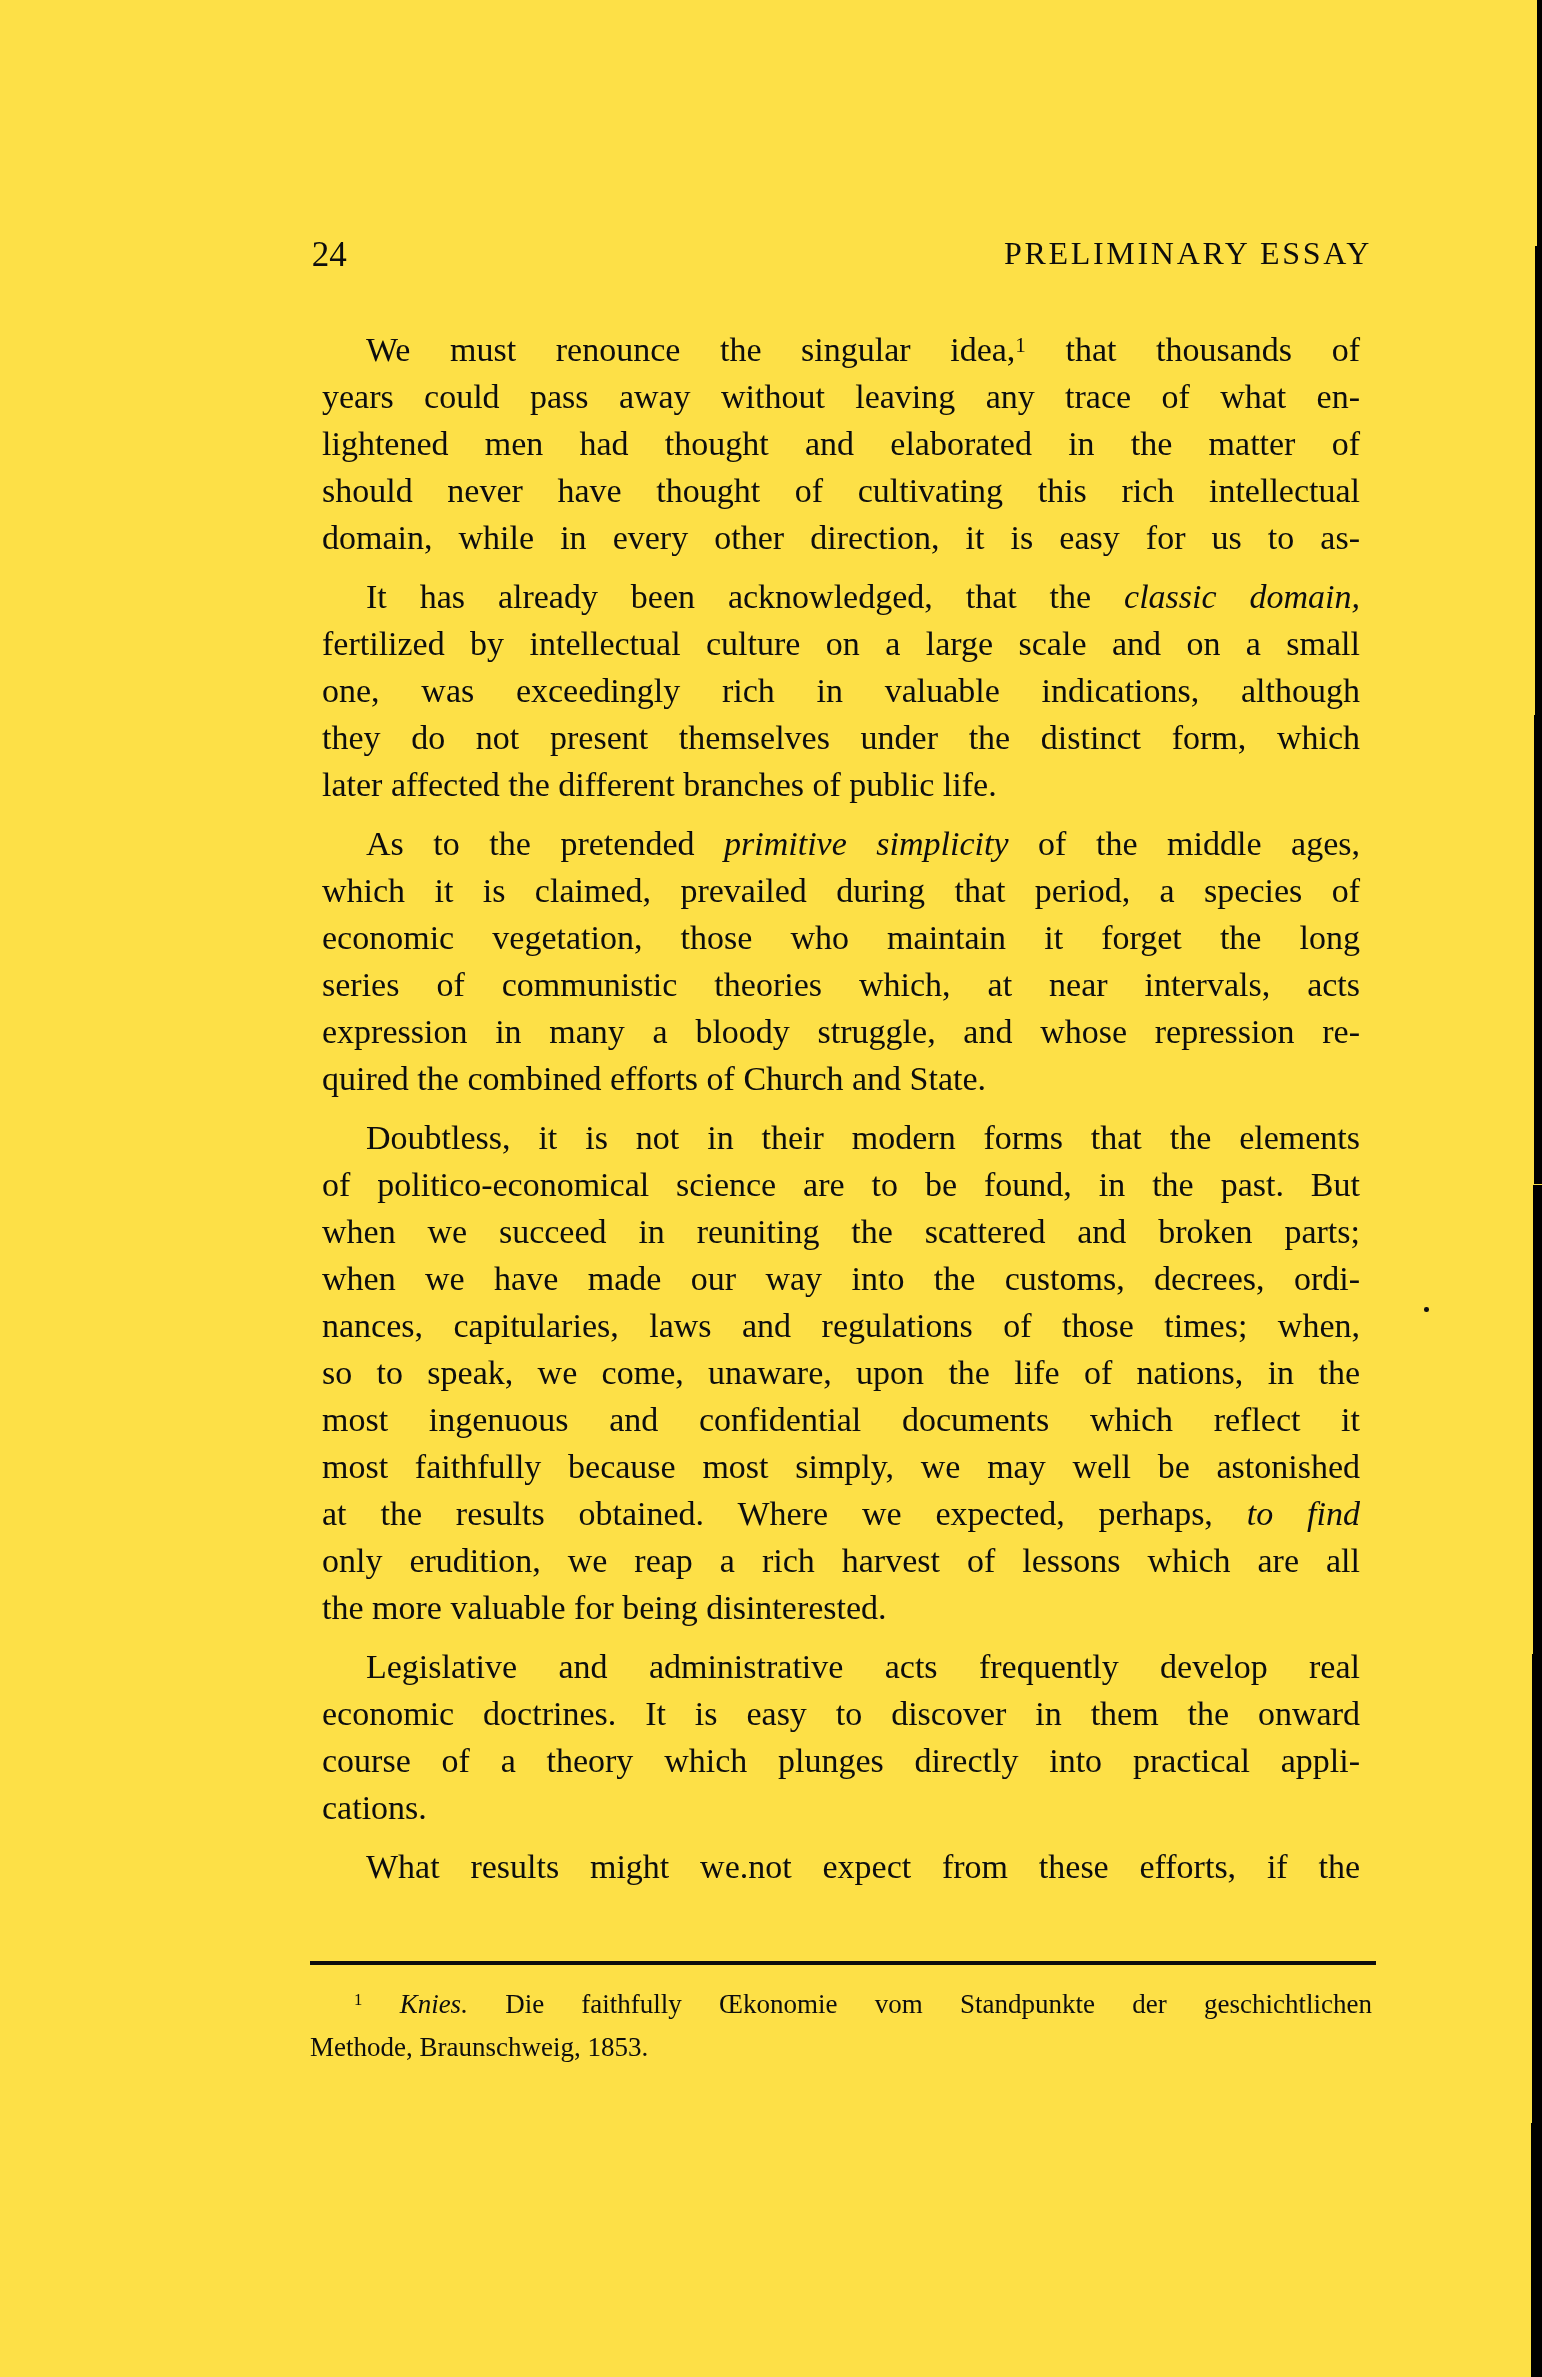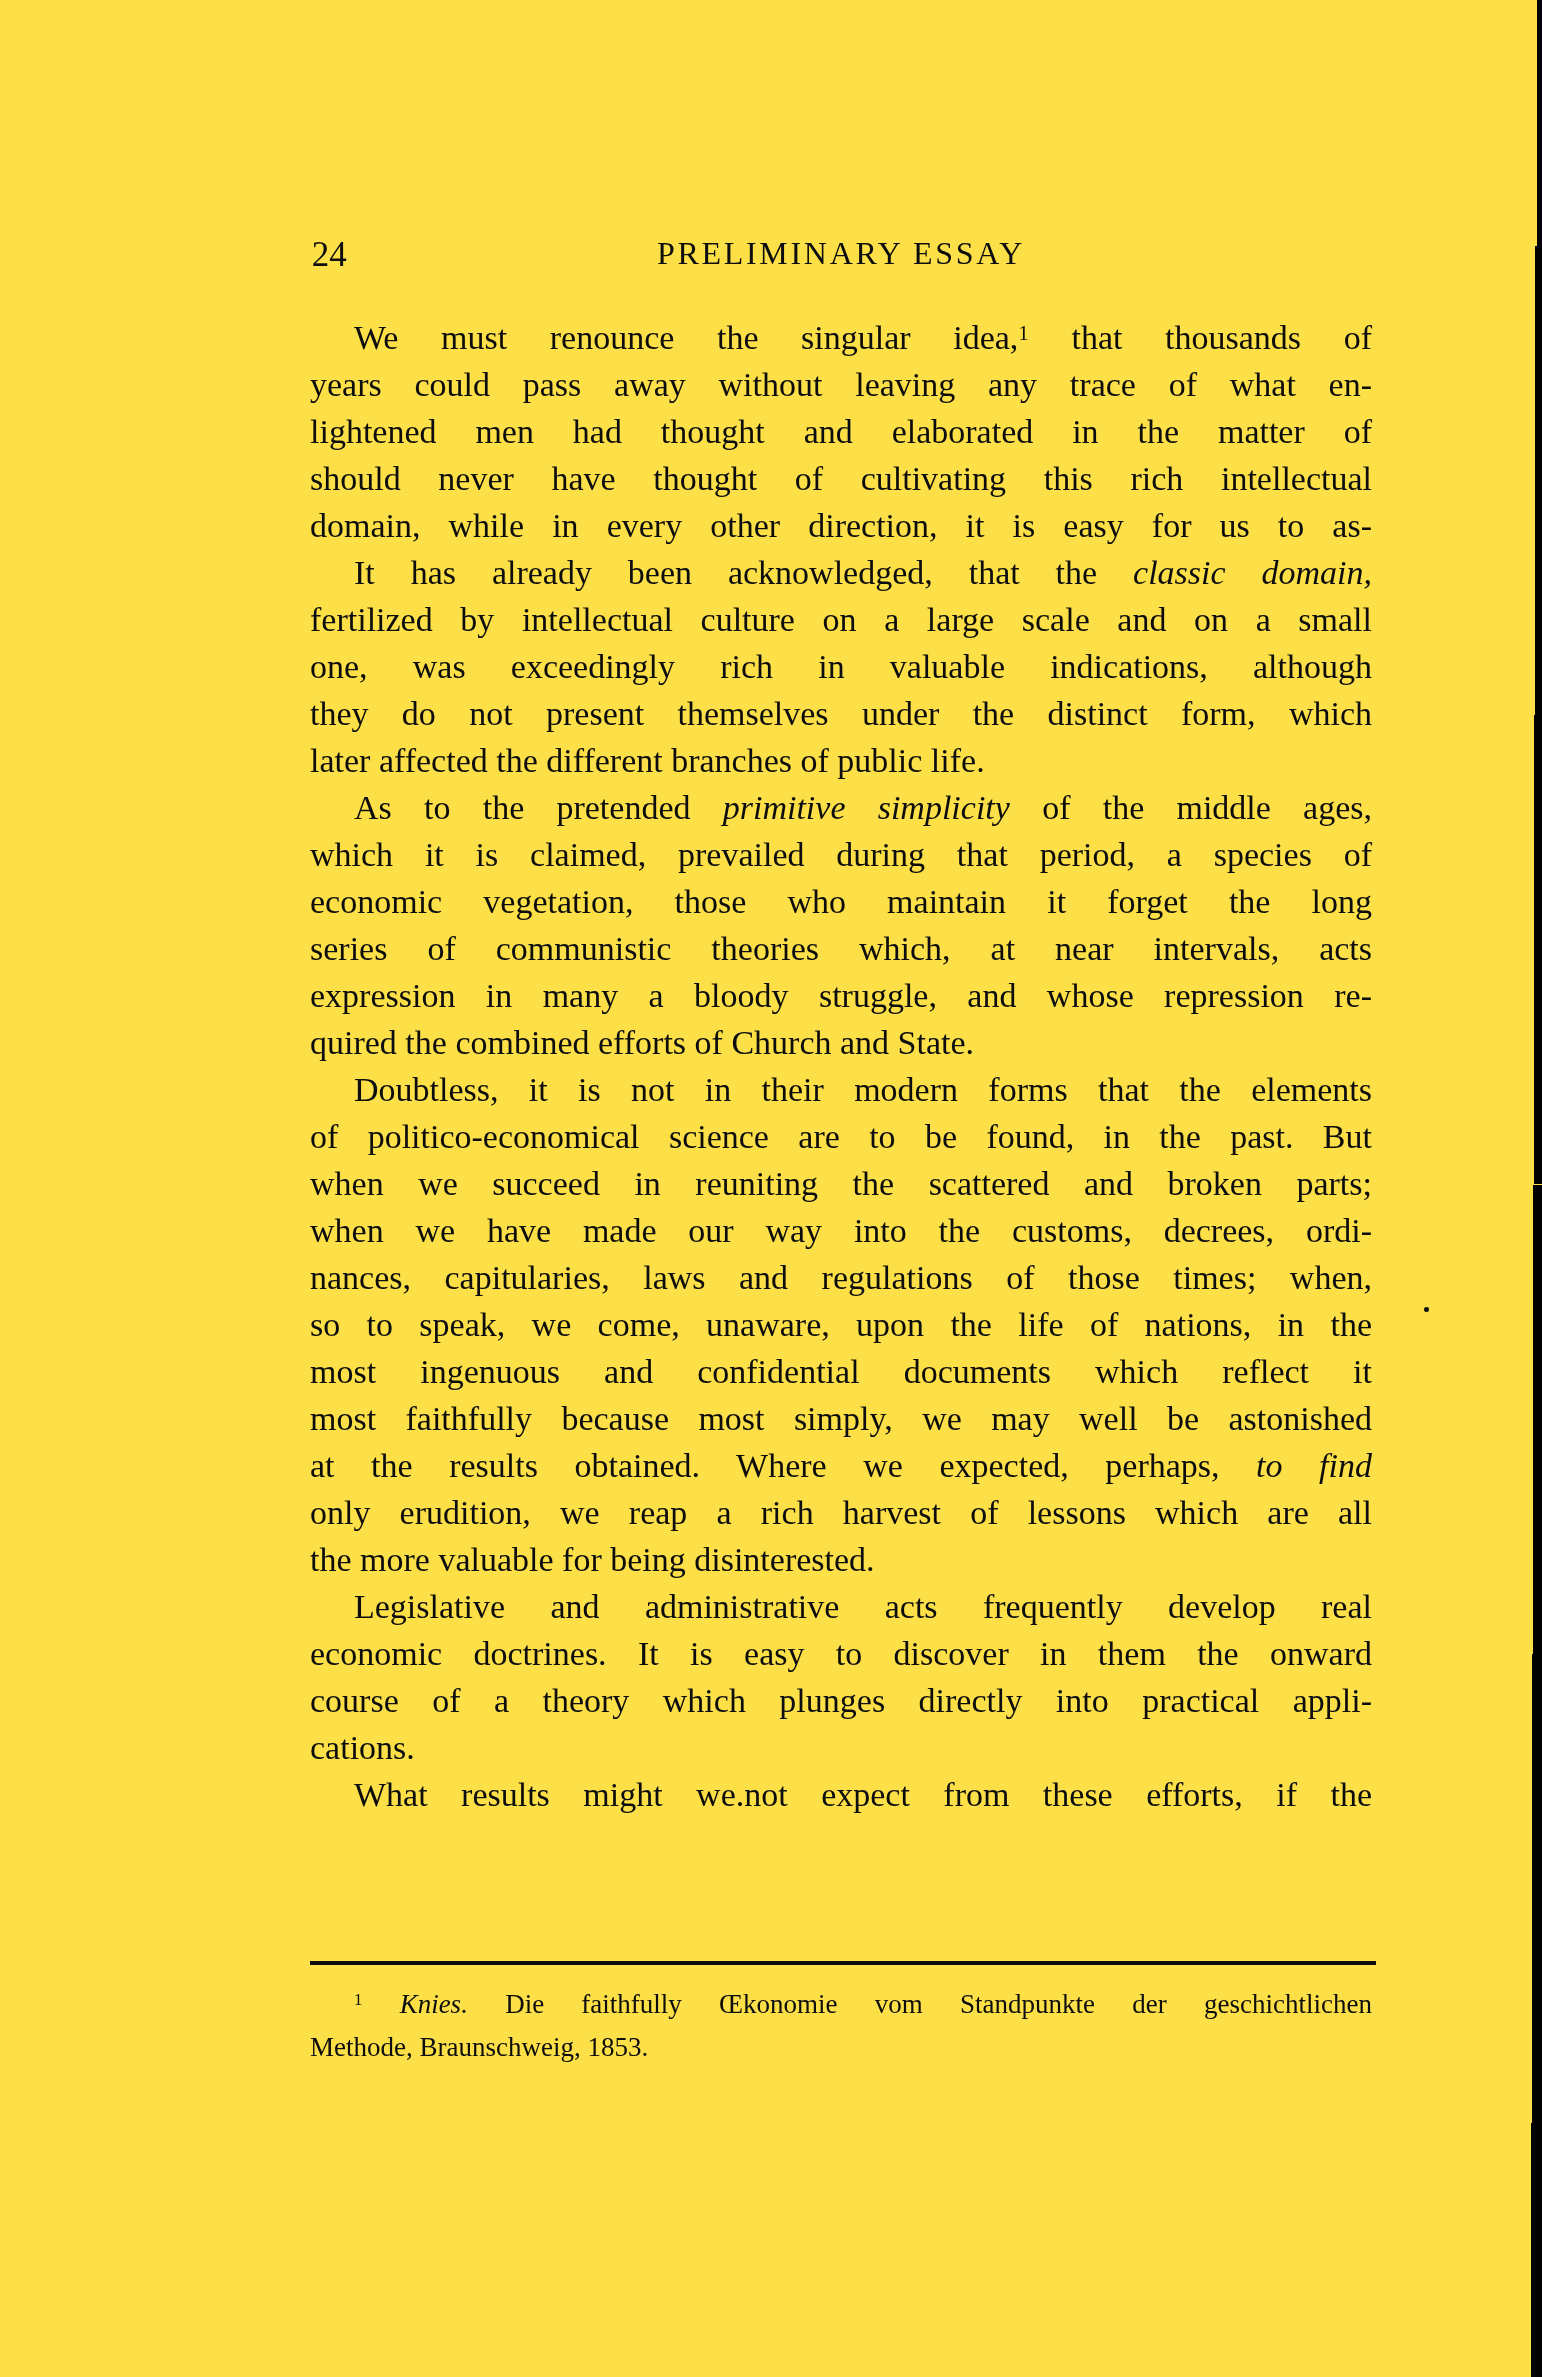--- a/index.html
+++ b/index.html
@@ -20,35 +20,35 @@
     height: 46px;
   }
   .page-number {
     position: absolute;
     left: 1.8px;
     top: 1.8px;
     font-size: 35px;
     line-height: 40px;
   }
   .header-title {
-    text-align: center;
+    text-align: right;
     font-size: 32px;
     line-height: 40px;
     letter-spacing: 2.7px;
     white-space: nowrap;
   }
   .body-text {
     position: absolute;
     left: 310px;
     top: 314px;
     width: 1062px;
     font-size: 34px;
     line-height: 47px;
   }
-  .paragraph { margin: 0; }
+  .paragraph { margin: 12px; }
   .line { width: 100%; }
   .line.just { text-align: justify; text-align-last: justify; }
   .line.ind { text-indent: 44px; }
   em { font-style: italic; }
   sup {
     font-size: 0.62em;
     line-height: 0;
     vertical-align: baseline;
     position: relative;
     top: -0.45em;

